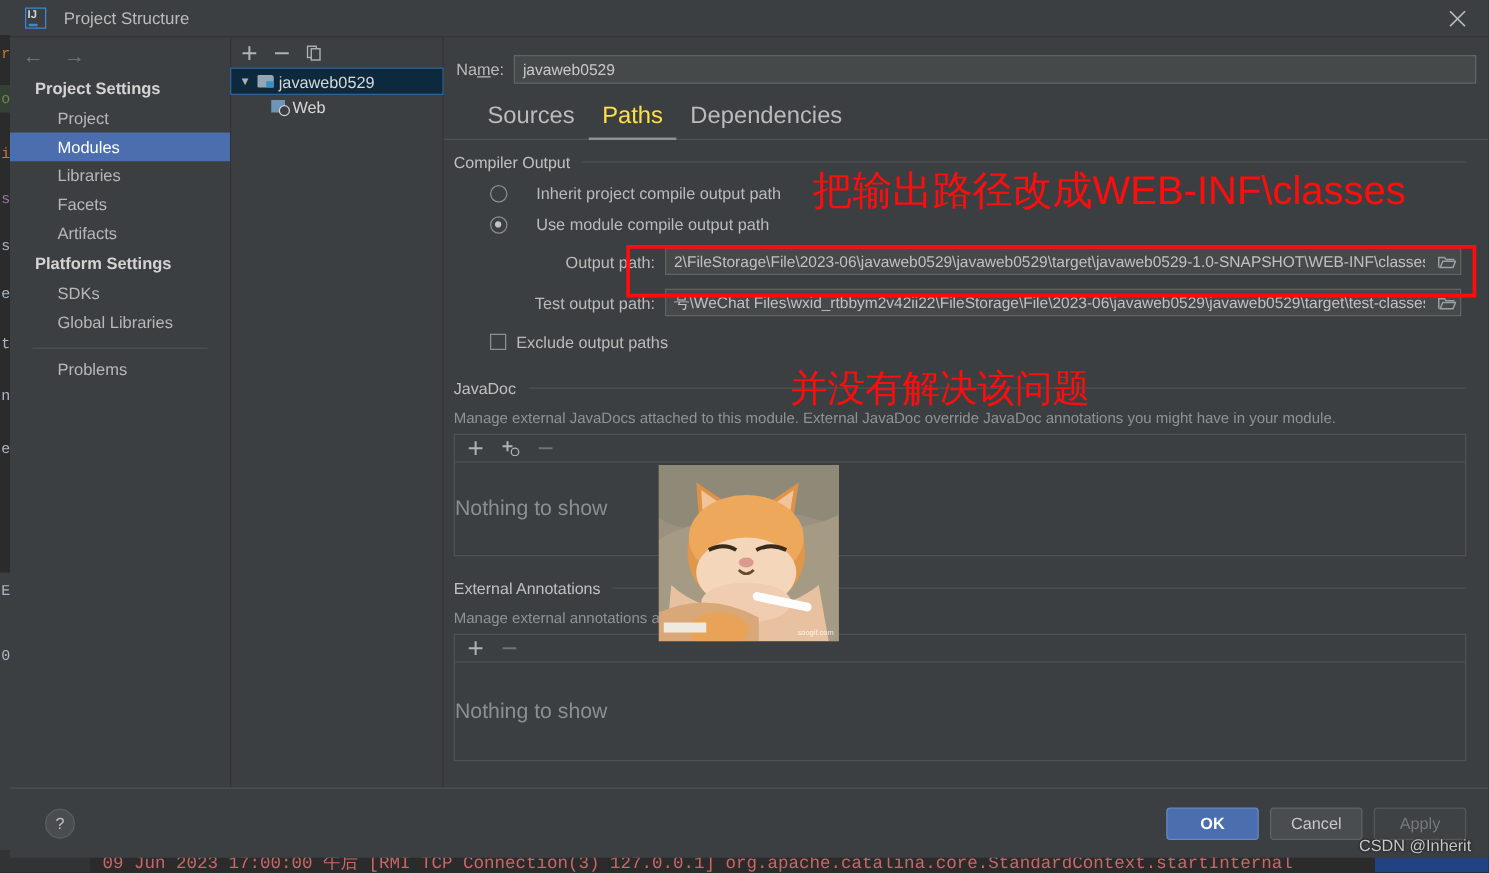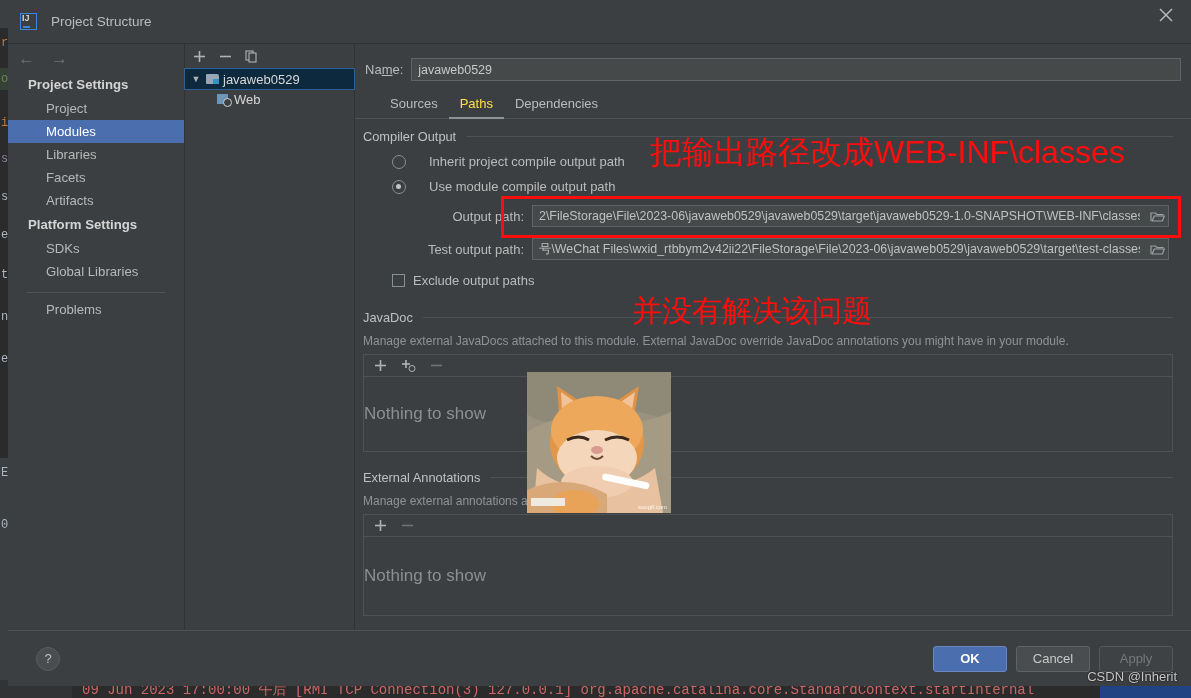--- a/index.html
+++ b/index.html
@@ -64,21 +64,21 @@
   }
 
   
   .dialog {
     position: absolute; left: 8px; top: 0px;
     width: 1183px; height: 686px;
     background: #3c3f41;
     display: flex; flex-direction: column;
   }
   .titlebar {
-    height: 44px; background: #3c3f41;
+    height: 30px; background: #3c3f41;
     display: flex; align-items: center;
     position: relative; flex: none;
     border-bottom: 1px solid #323232;
   }
   .ij-logo {
     width: 17px; height: 17px; margin-left: 12px;
     border: 1.6px solid #3d86d9; background: #3c3f41;
     position: relative; flex: none;
   }
   .ij-logo::before {
@@ -185,21 +185,21 @@
     border: 1px solid #5e6366; color: #c8c8c8;
     font-size: 12.5px; padding: 0 6px;
     font-family: "Liberation Sans", sans-serif;
     outline: none;
   }
   .tabs {
     display: flex; gap: 0; padding: 12px 0 0 24px;
     border-bottom: 1px solid #4e5254; margin: 0 0 0 0;
   }
   .tab {
-    padding: 3px 11px 6px 11px; color: #bbbbbb; font-size: 13px;
+    padding: 3px 11px 6px 11px; color: #bbbbbb; font-size: 19px;
     cursor: pointer; border-bottom: 2px solid transparent;
     margin-bottom: -1px;
   }
   .tab.active { color: #fde047; border-bottom: 2px solid #8d9295; }
 
   .scroll-area {
     flex: 1; overflow: hidden; position: relative;
     padding: 0 8px 0 0;
   }
 

